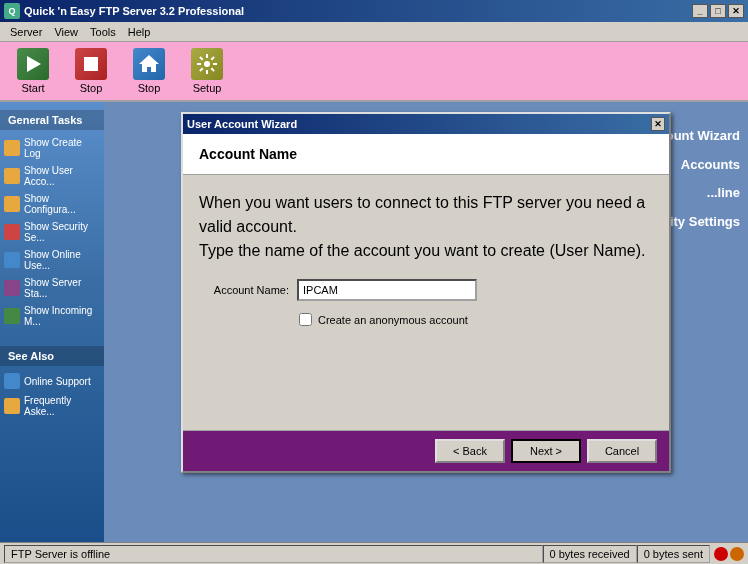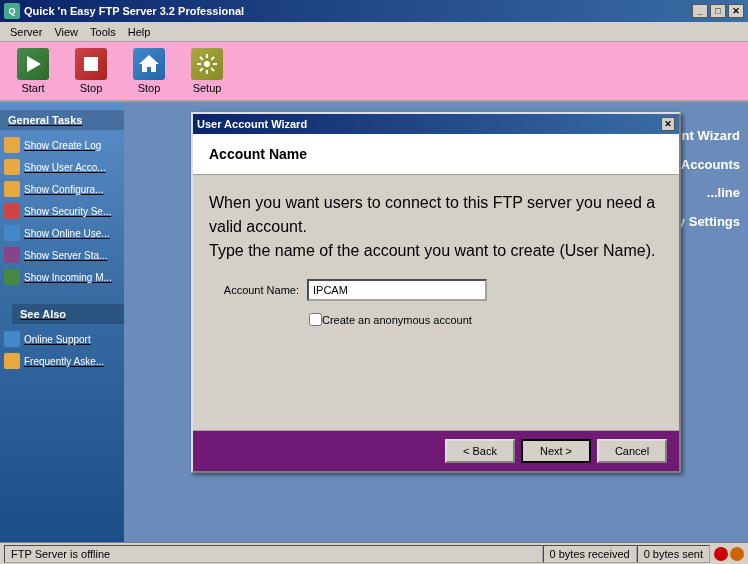--- a/index.html
+++ b/index.html
@@ -96,26 +96,25 @@
     }
 
     
     .main-area {
       display: flex;
       height: calc(564px - 22px - 20px - 60px - 22px);
     }
 
     
     .sidebar {
-      width: 124px;
+      width: 104px;
       background: linear-gradient(to bottom, #5b8fcc 0%, #3a6ea5 40%, #1a4e8a 100%);
       padding: 8px 0;
       flex-shrink: 0;
       overflow: hidden;
-      text-decoration: underline;
     }
     .sidebar-section-title {
       color: white;
       font-weight: bold;
       font-size: 11px;
       padding: 4px 8px 4px 8px;
       background: rgba(0,0,0,0.2);
       margin-bottom: 4px;
     }
     .sidebar-item {
@@ -134,21 +133,20 @@
       border-radius: 2px;
     }
     .sidebar-see-also {
       margin-top: 16px;
       color: white;
       font-weight: bold;
       font-size: 11px;
       padding: 4px 8px;
       background: rgba(0,0,0,0.2);
       margin-bottom: 4px;
-      margin-left: 12px;
     }
 
     
     .content-area {
       flex: 1;
       background: #6b8cba;
       padding: 8px;
       position: relative;
     }
 
@@ -231,21 +229,21 @@
       height: 22px;
       border: 2px inset #a0a0a0;
       background: white;
       font-size: 11px;
       padding: 2px 4px;
       font-family: 'Tahoma', Arial, sans-serif;
     }
     .checkbox-row {
       display: flex;
       align-items: center;
-      gap: 0;
+      gap: 6px;
       margin-left: 100px;
       margin-bottom: 8px;
     }
     .checkbox-row input {
       cursor: pointer;
     }
     .checkbox-label {
       font-size: 11px;
       color: #000;
     }

